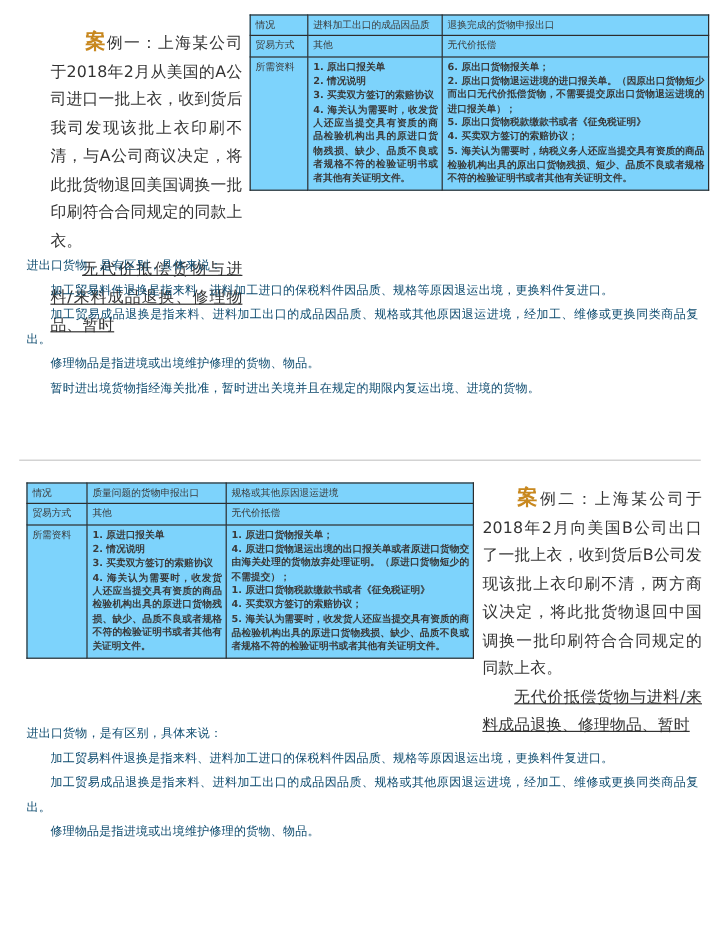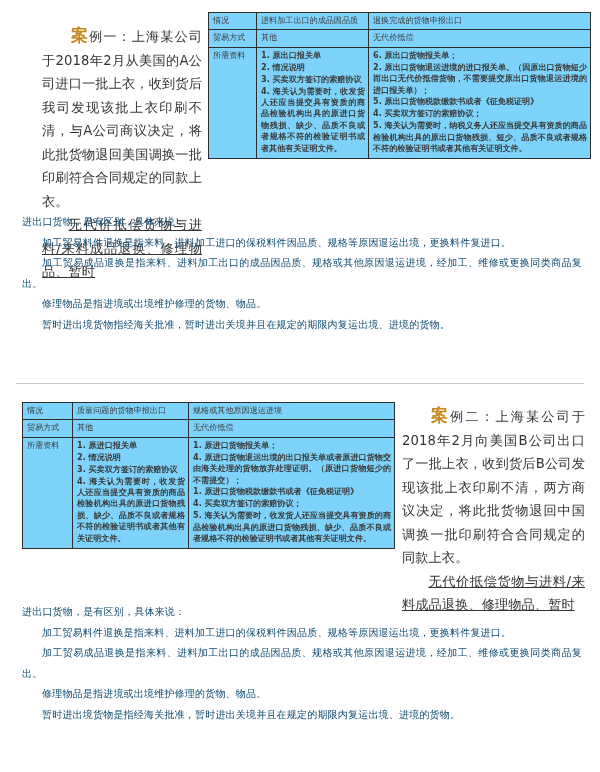--- a/index.html
+++ b/index.html
@@ -236,16 +236,15 @@
   <div class="case-block" id="case2">
     <div class="case-lead"><span class="case-tag">案</span><span>例二：上海某公司于2018年2月向美国B公司出口了一批上衣，收到货后B公司发现该批上衣印刷不清，两方商议决定，将此批货物退回中国调换一批印刷符合合同规定的同款上衣。</span></div>
     <div class="case-follow">无代价抵偿货物与进料/来料成品退换、修理物品、暂时</div>
   </div>
 
   <div class="body-text-2">
     <div class="para">进出口货物，是有区别，具体来说：</div>
     <div class="para indent">加工贸易料件退换是指来料、进料加工进口的保税料件因品质、规格等原因退运出境，更换料件复进口。</div>
     <div class="para indent">加工贸易成品退换是指来料、进料加工出口的成品因品质、规格或其他原因退运进境，经加工、维修或更换同类商品复出。</div>
     <div class="para indent">修理物品是指进境或出境维护修理的货物、物品。</div>
-    <div class="para indent">暂时进出境货物是指经海关批准，暂时进出关境并且在规定的期限内复运出境、进境的货物。</div>
   </div>
 
 </div>
 
 </body></html>

